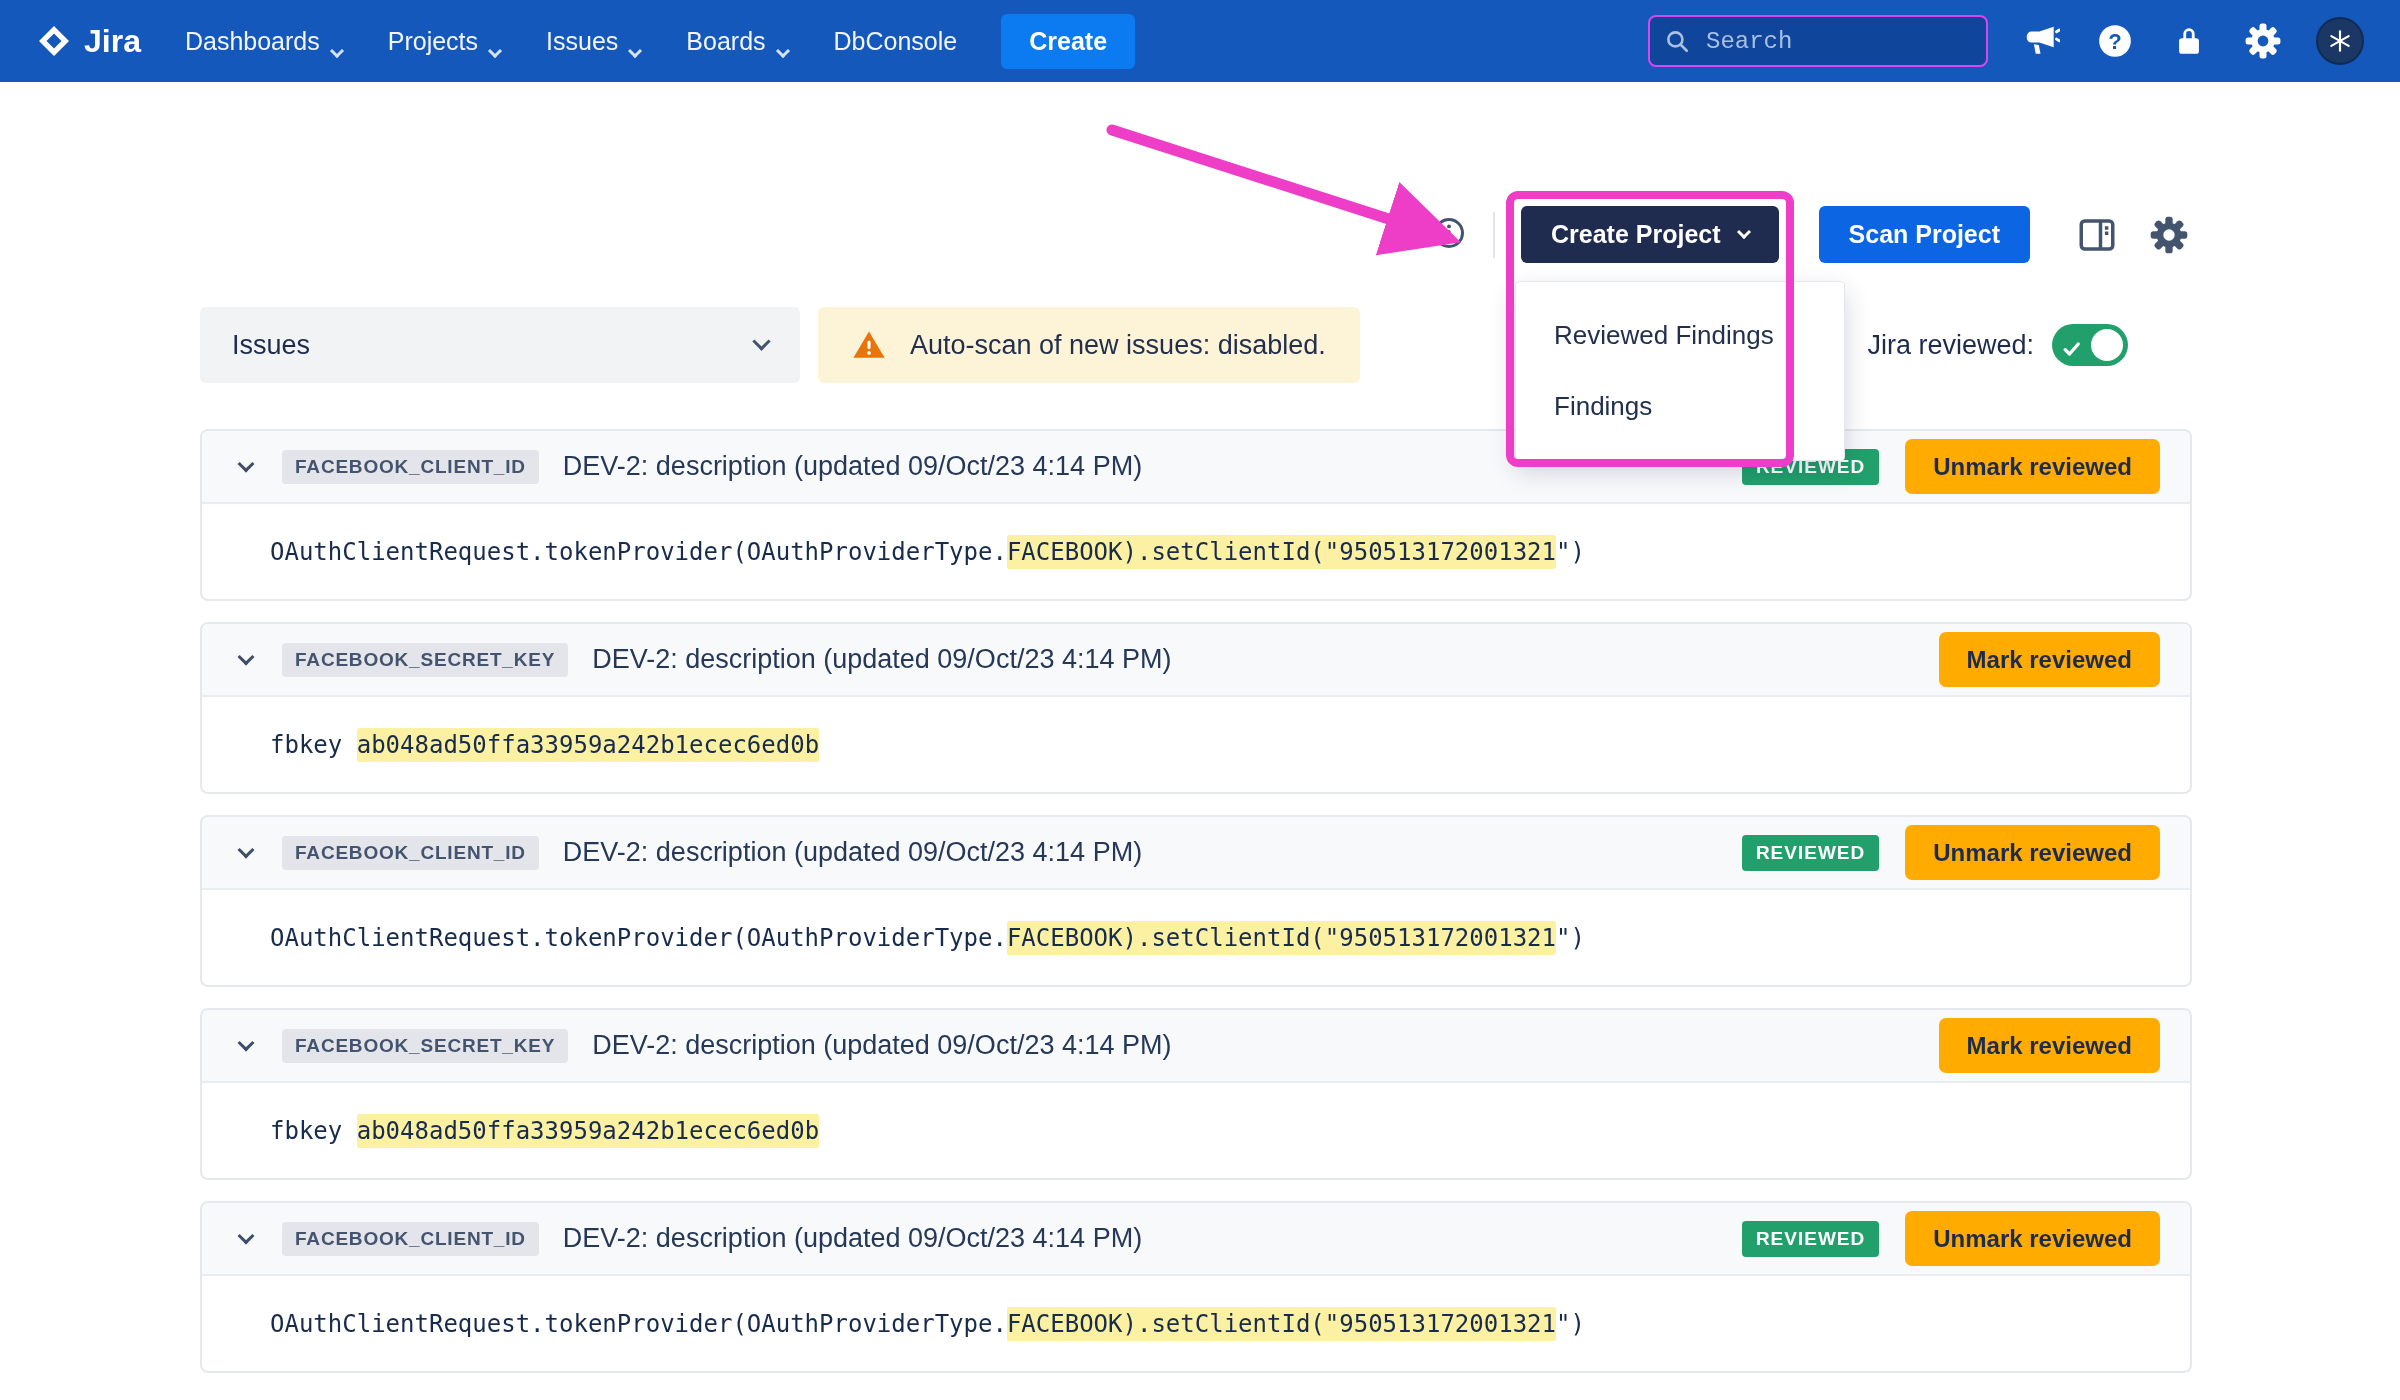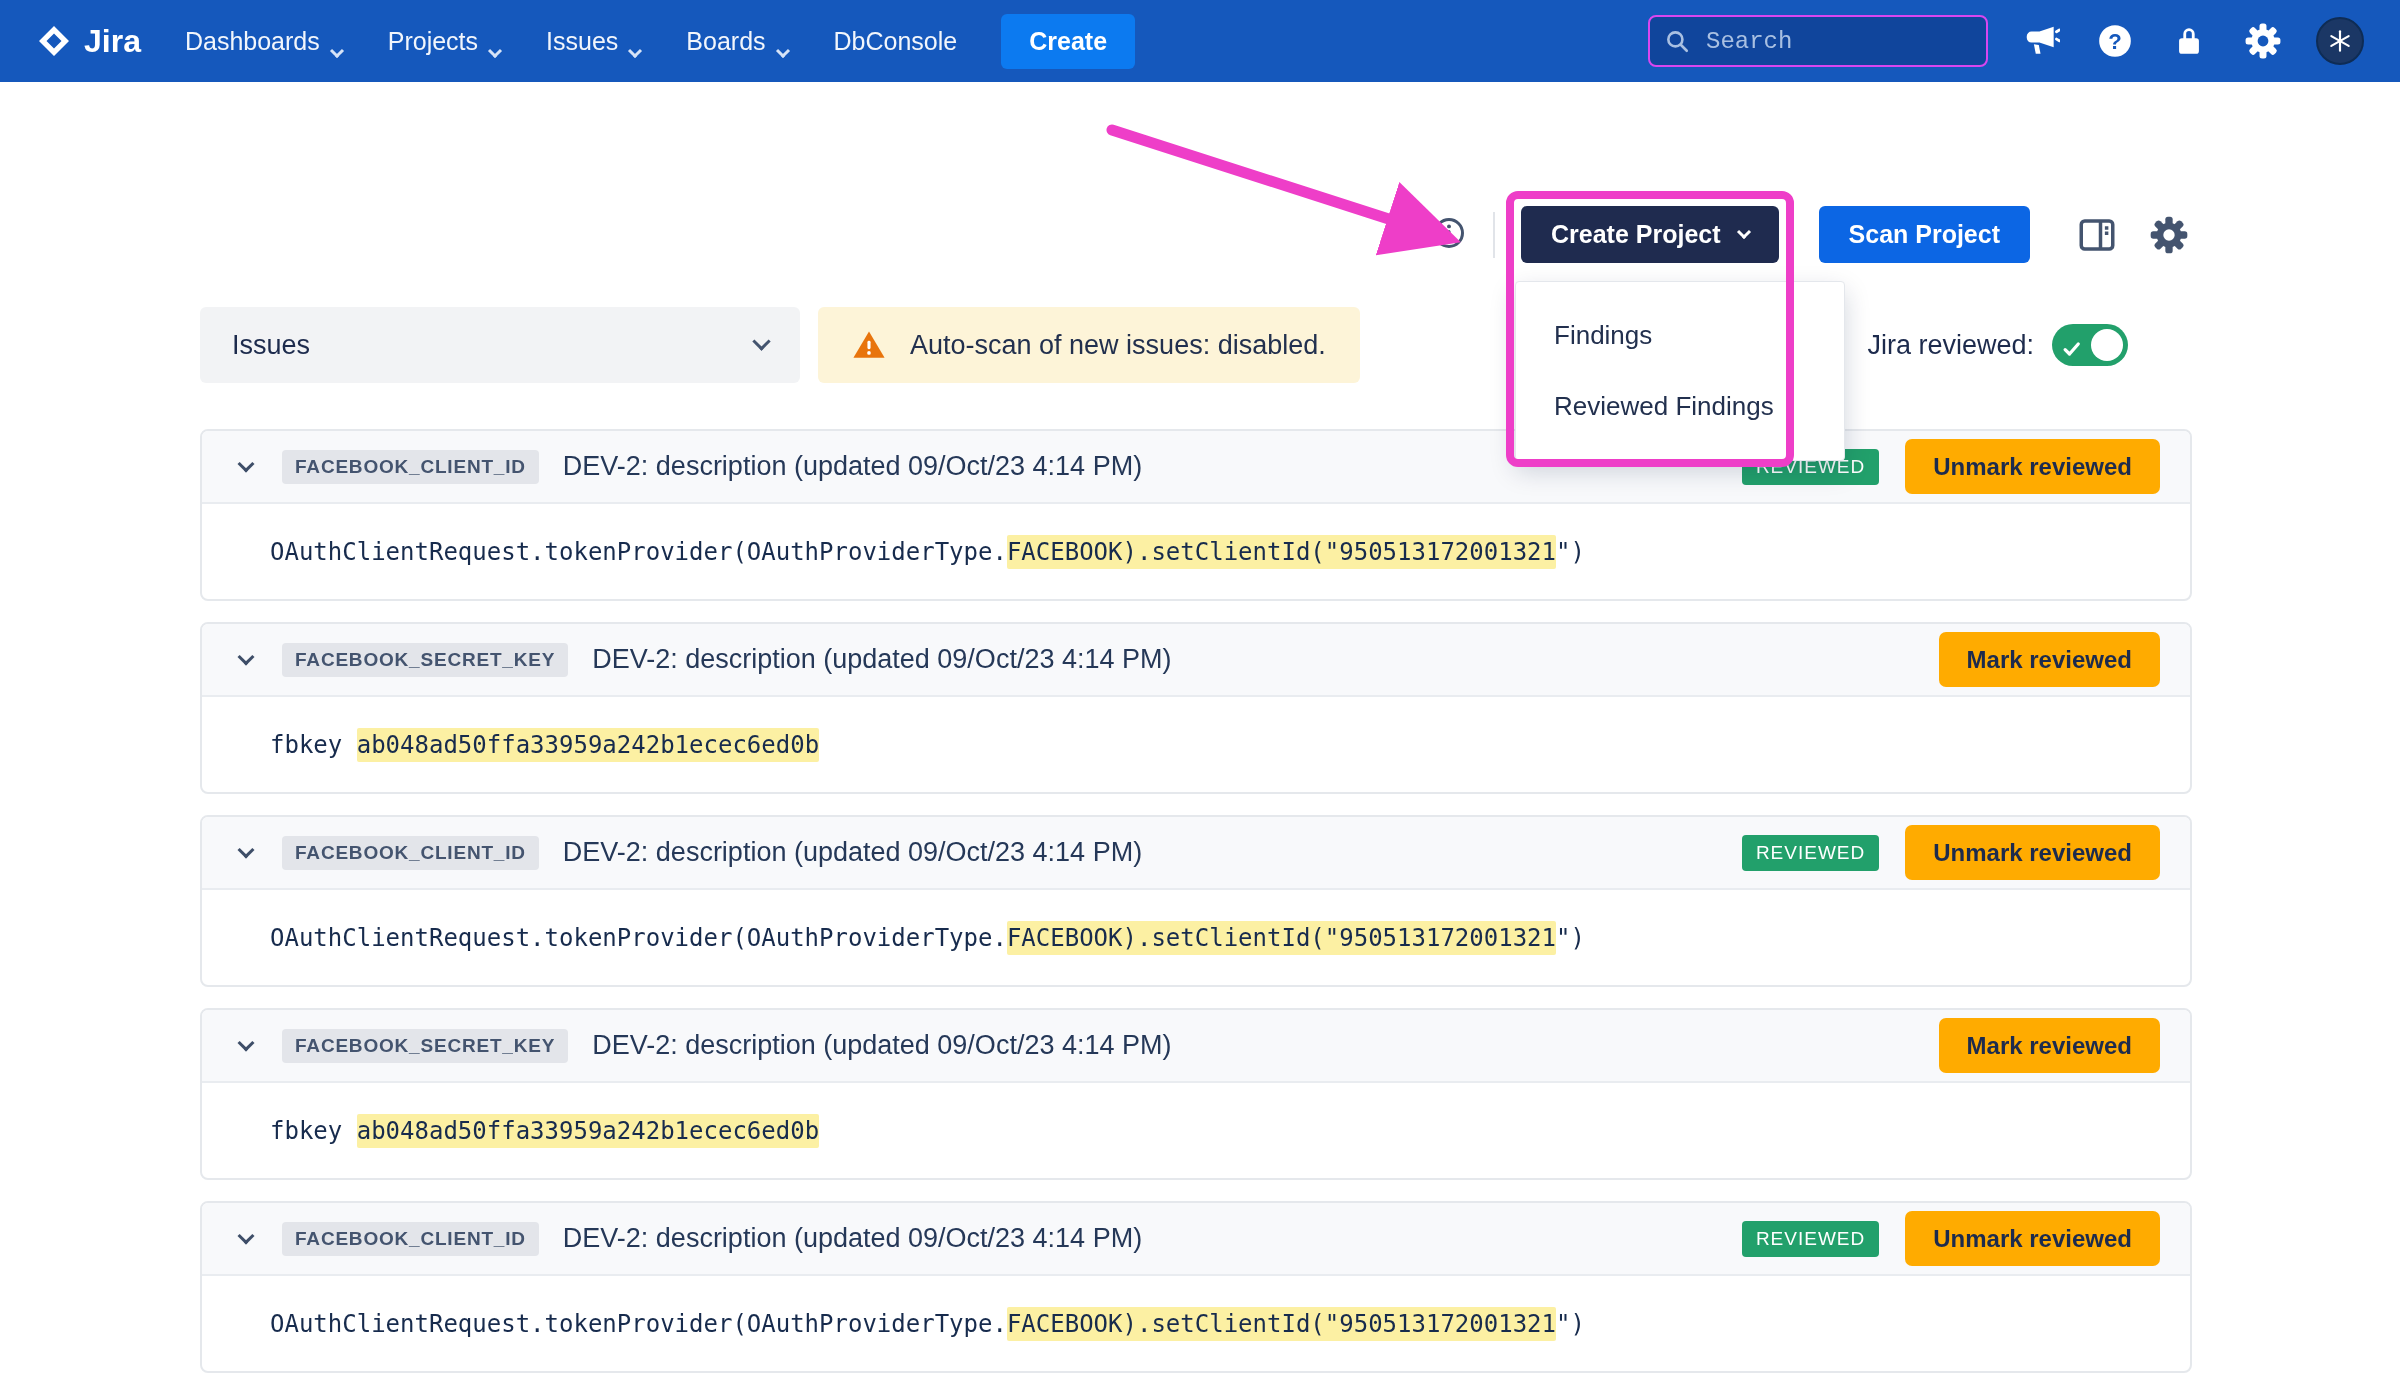--- a/index.html
+++ b/index.html
@@ -126,21 +126,21 @@
     display: flex; align-items: center; padding: 0 30px 0 38px;
   }
   .chev-card { width: 12px; height: 12px; border-width: 0 3.5px 3.5px 0; color: #3E4E68; margin: -6px 30px 0 0; cursor: pointer; flex: none; }
   .badge {
     background: #E3E5EA; color: #44546F; font-weight: 700; font-size: 19px;
     letter-spacing: 0.8px; padding: 6px 13px; border-radius: 4px; white-space: nowrap;
   }
   .card-title { margin-left: 24px; font-size: 27px; color: #253858; white-space: nowrap; }
   .card-right { margin-left: auto; display: flex; align-items: center; gap: 26px; }
   .badge-reviewed {
-    background: var(--reviewed, #22A06B); color: #fff; font-weight: 400; font-size: 19px;
+    background: var(--reviewed, #22A06B); color: #fff; font-weight: 700; font-size: 19px;
     letter-spacing: 1px; padding: 7px 14px; border-radius: 4px;
   }
   .btn-action {
     background: var(--action, #FFAB00); color: #1D2B4D; border: none; border-radius: 7px;
     height: 55px; padding: 0 28px; font-family: inherit; font-size: 24px; font-weight: 700; cursor: pointer;
     white-space: nowrap;
   }
   .card-body {
     height: 95px; display: flex; align-items: center; padding: 0 30px 0 68px;
     font-family: "DejaVu Sans Mono", monospace; font-size: 24px; color: #172B4D;
@@ -249,22 +249,22 @@
         </svg>
       </span>
       <span class="v-divider"></span>
 
       <div class="export-wrap">
         <button class="btn-export">
           <span>Create Project</span>
           <span class="chev chev-white"></span>
         </button>
         <div class="dropdown" id="export-menu">
+            <div class="dropdown-item">Reviewed Findings</div>
             <div class="dropdown-item">Findings</div>
-            <div class="dropdown-item">Reviewed Findings</div>
           </div>
         <div class="pink-box"></div>
       </div>
 
       <button class="btn-scan">Scan Project</button>
 
       <span class="icon-btn icon-gap">
         <svg width="42" height="42" viewBox="0 0 24 24" fill="none" stroke="#44546F" stroke-width="2">
           <rect x="3" y="4" width="18" height="16" rx="2"></rect>
           <line x1="14" y1="4" x2="14" y2="20"></line>

